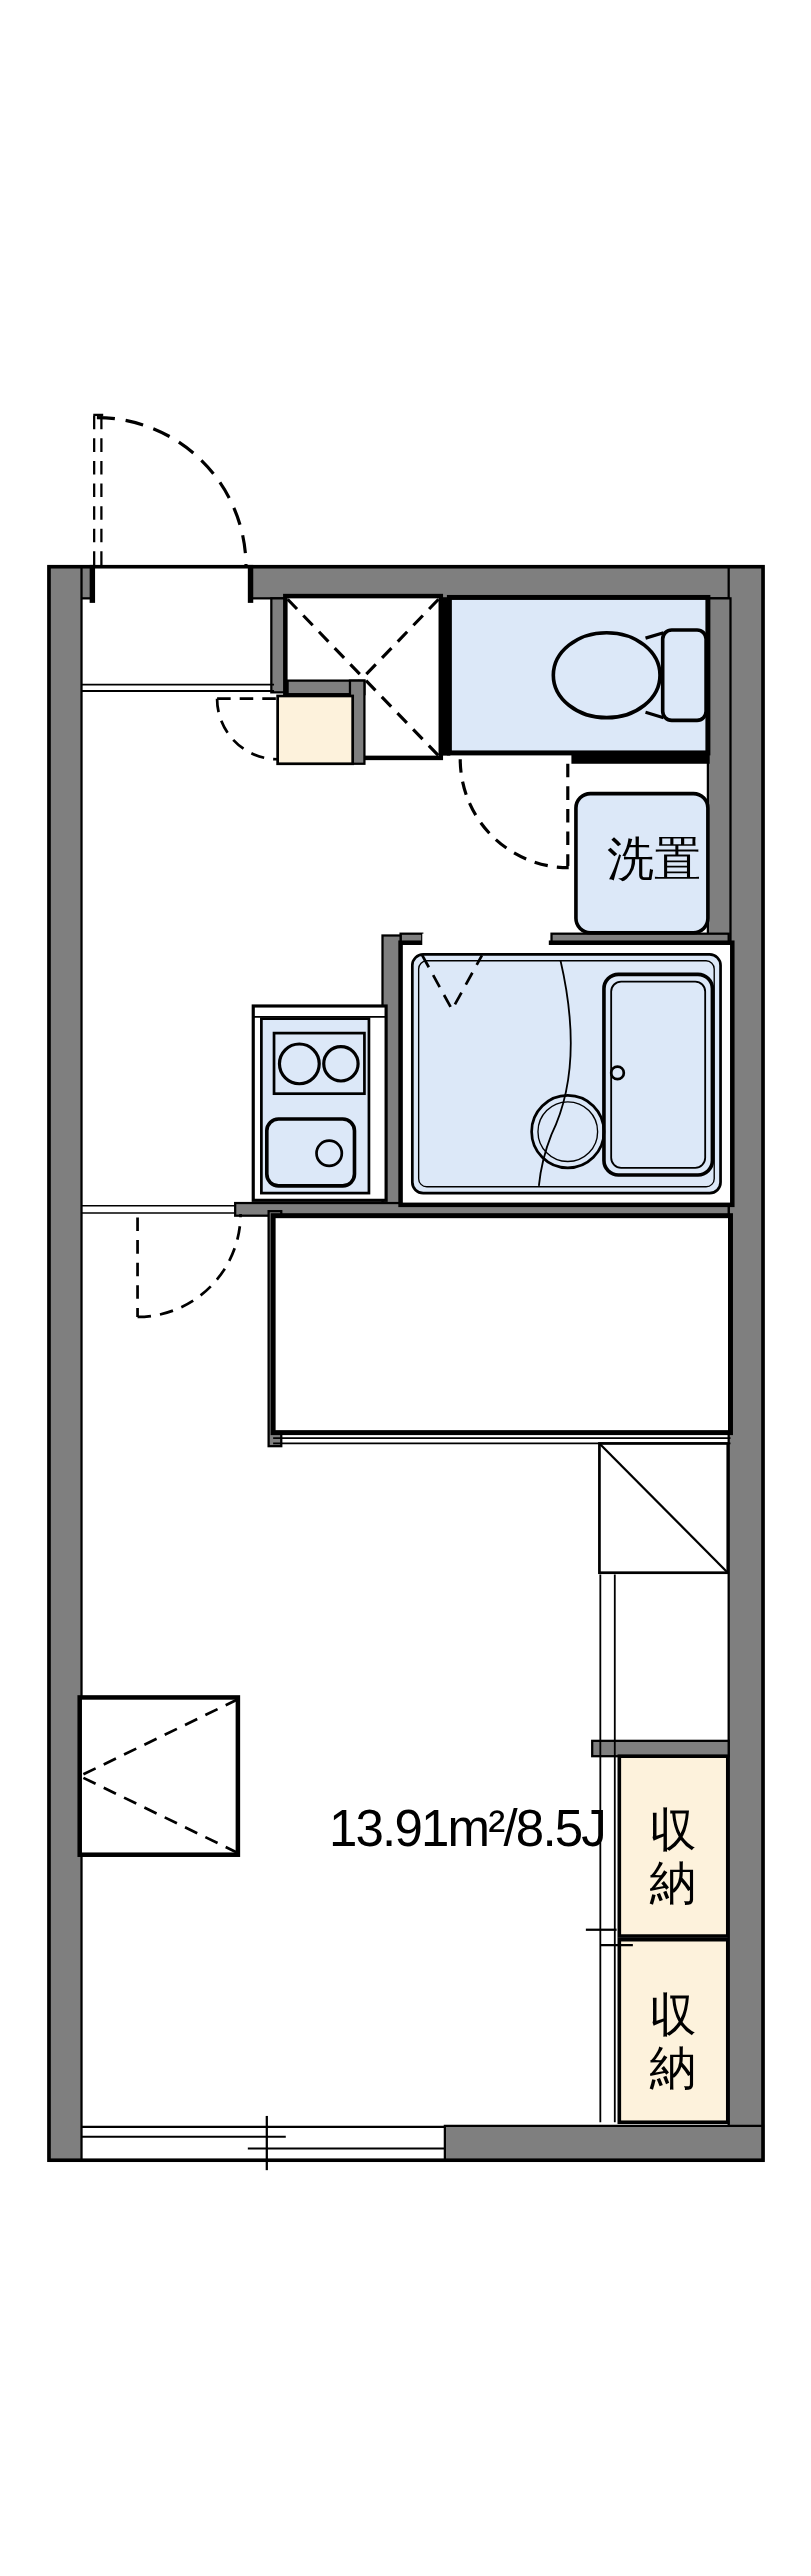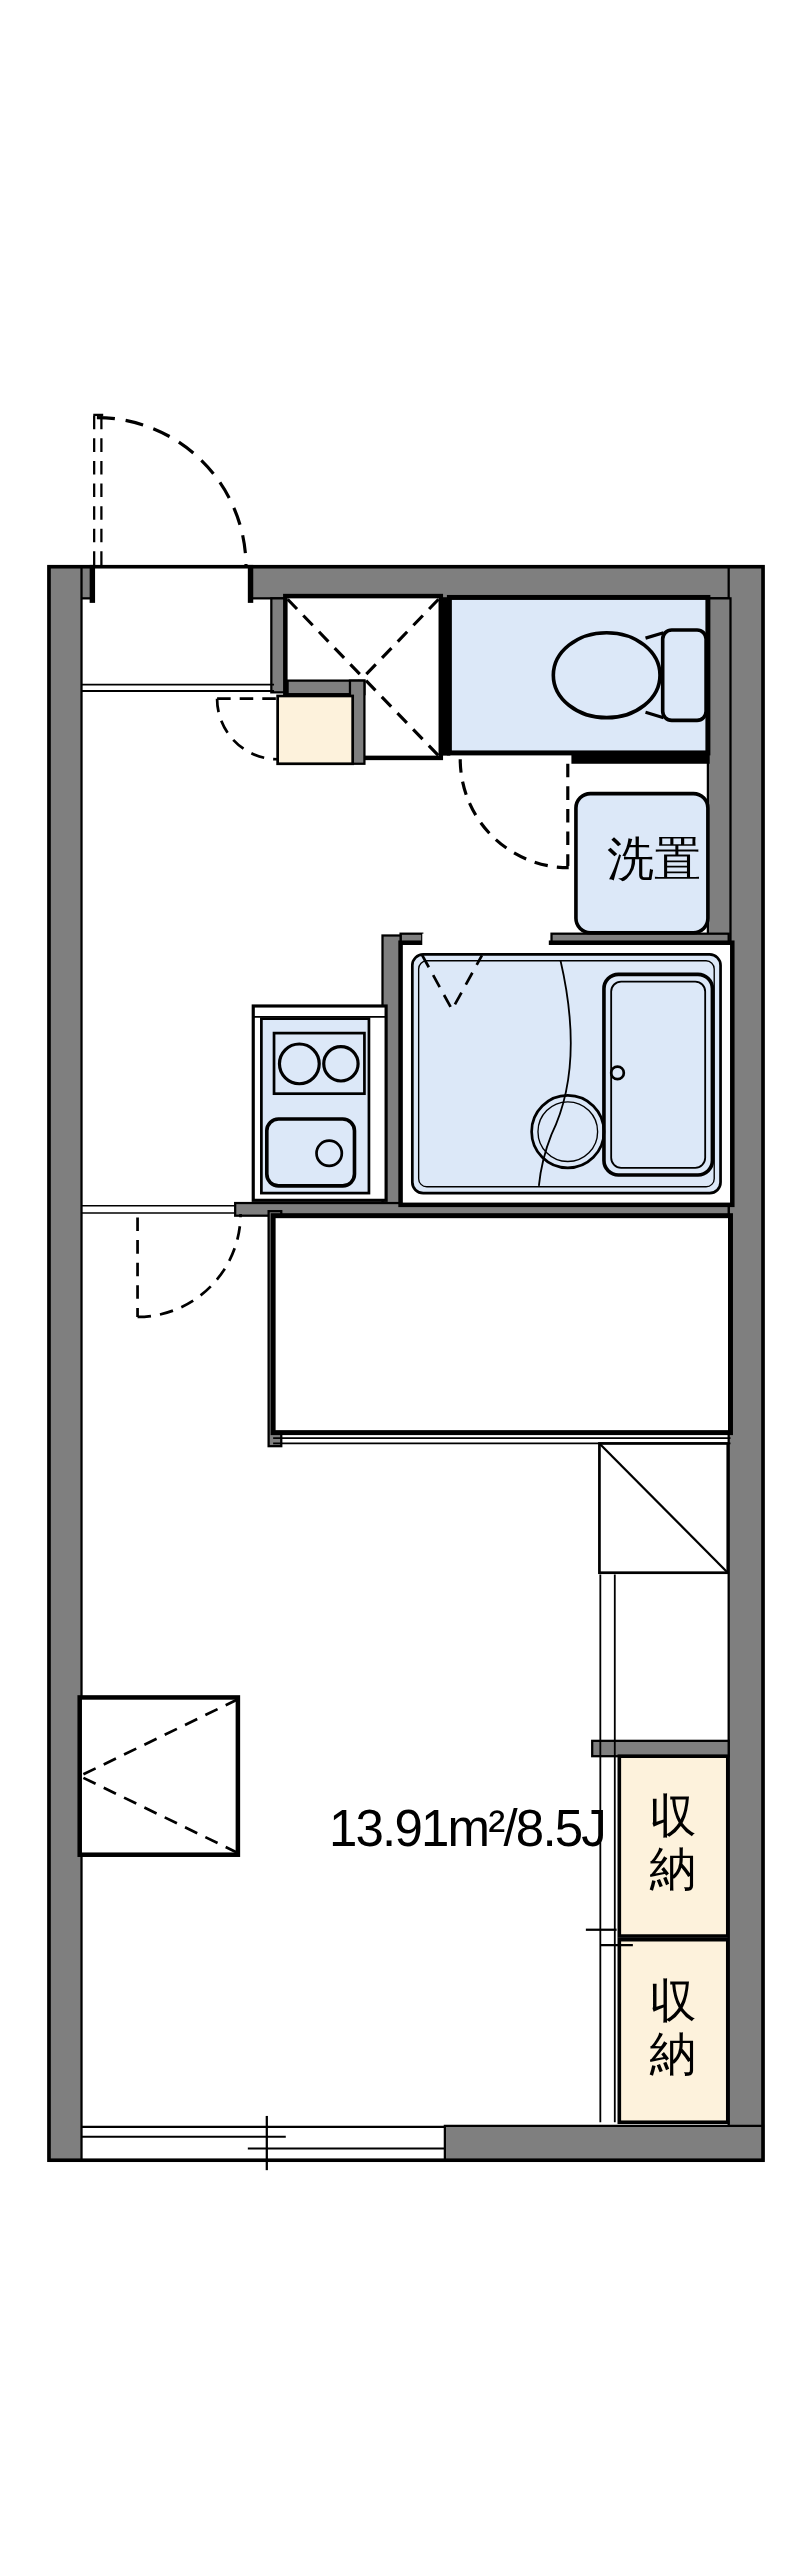--- a/index.html
+++ b/index.html
@@ -9,22 +9,22 @@
   .blackfill{fill:#000;stroke:none;}
   .white{fill:var(--background,#fff);stroke:none;}
   .roombox{fill:var(--background,#fff);stroke:#000;}
   .wet{fill:var(--wet_area,#dce8f8);stroke:#000;}
   .stor{fill:var(--storage,#fdf2dc);stroke:#000;}
   .ln{stroke:#000;fill:none;}
   .dash{stroke:#000;fill:none;stroke-dasharray:15 10;}
   .dash2{stroke:#000;fill:none;stroke-dasharray:20 12;}
   .lbl{position:absolute;transform:translate(-50%,-50%);font-family:"Liberation Sans","DejaVu Sans",sans-serif;
        color:#000;line-height:1.25;white-space:nowrap;text-align:center;}
-  .lbl-v{position:absolute;transform:translate(-50%,-50%);font-family:Liberation Mono, monospace;
-       color:#000;width:1em;word-break:break-all;line-height:1.12;text-align:center;white-space:normal;}
+  .lbl-v{position:absolute;transform:translate(-50%,-50%);font-family:Liberation Serif, serif;
+       color:#000;width:1em;word-break:break-all;line-height:1.12;text-align:center;white-space:normal;margin-top:10px;}
 </style>
 </head>
 <body>
 
 <div id="canvas">
   <svg id="plan-svg" width="812" height="2576" viewBox="0 0 898 2850">
 
     <g>
       <rect class="wall" x="54" y="627" width="48" height="35"></rect>
       <rect class="wall" x="277" y="627" width="567" height="35"></rect>

